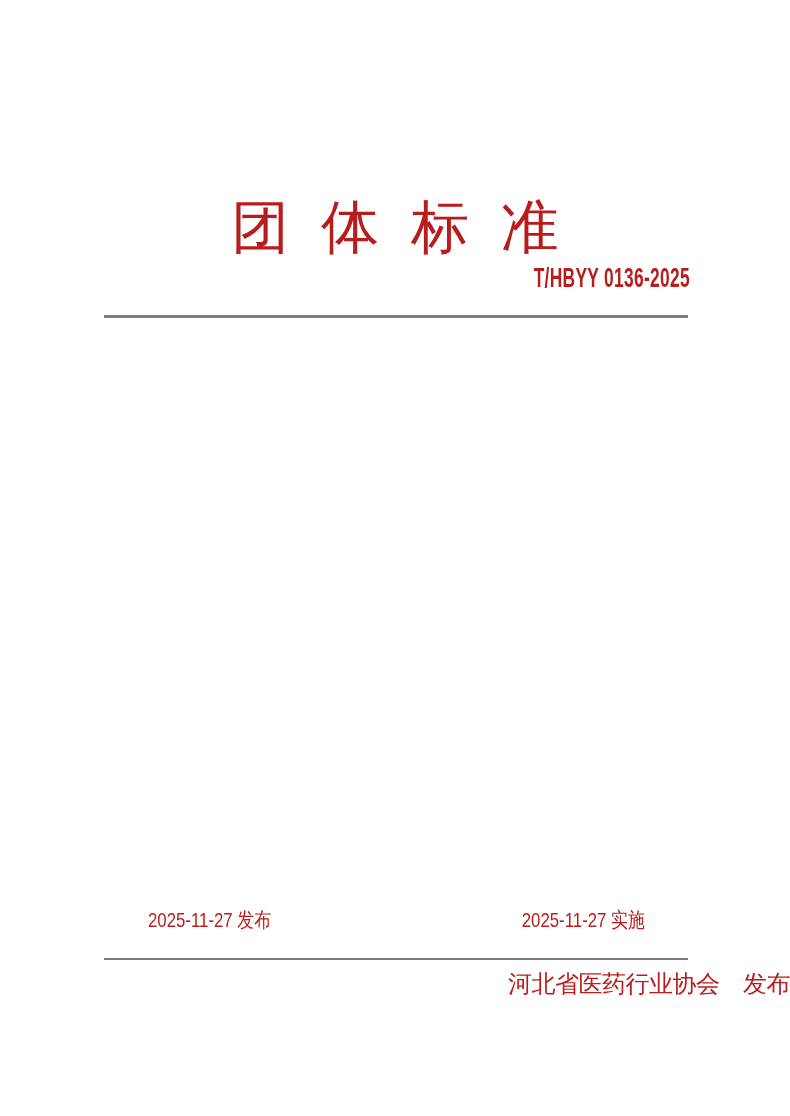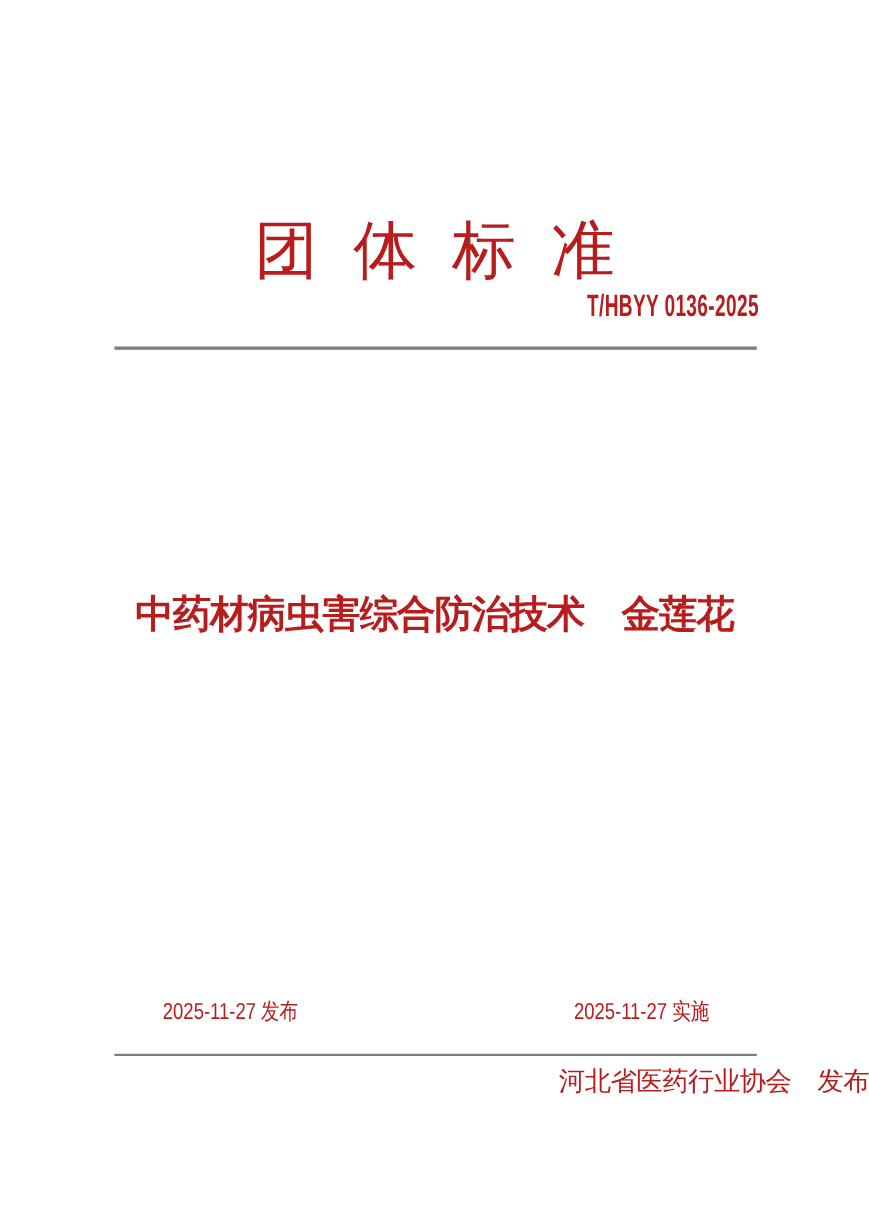--- a/index.html
+++ b/index.html
@@ -104,21 +104,20 @@
 <body>
 
 <div class="page">
 
   <div class="doc-type">团体标准</div>
 
   <div class="std-num">T/HBYY 0136-2025</div>
 
   <div class="rule rule-top"></div>
 
-  <h1 class="std-title">中药材病虫害综合防治技术　金莲花</h1>
 
   <div class="date date-left">2025-11-27 发布</div>
 
   <div class="date date-right">2025-11-27 实施</div>
 
   <div class="rule rule-bottom"></div>
 
   <div class="publisher">河北省医药行业协会　发布</div>
 
 </div>

